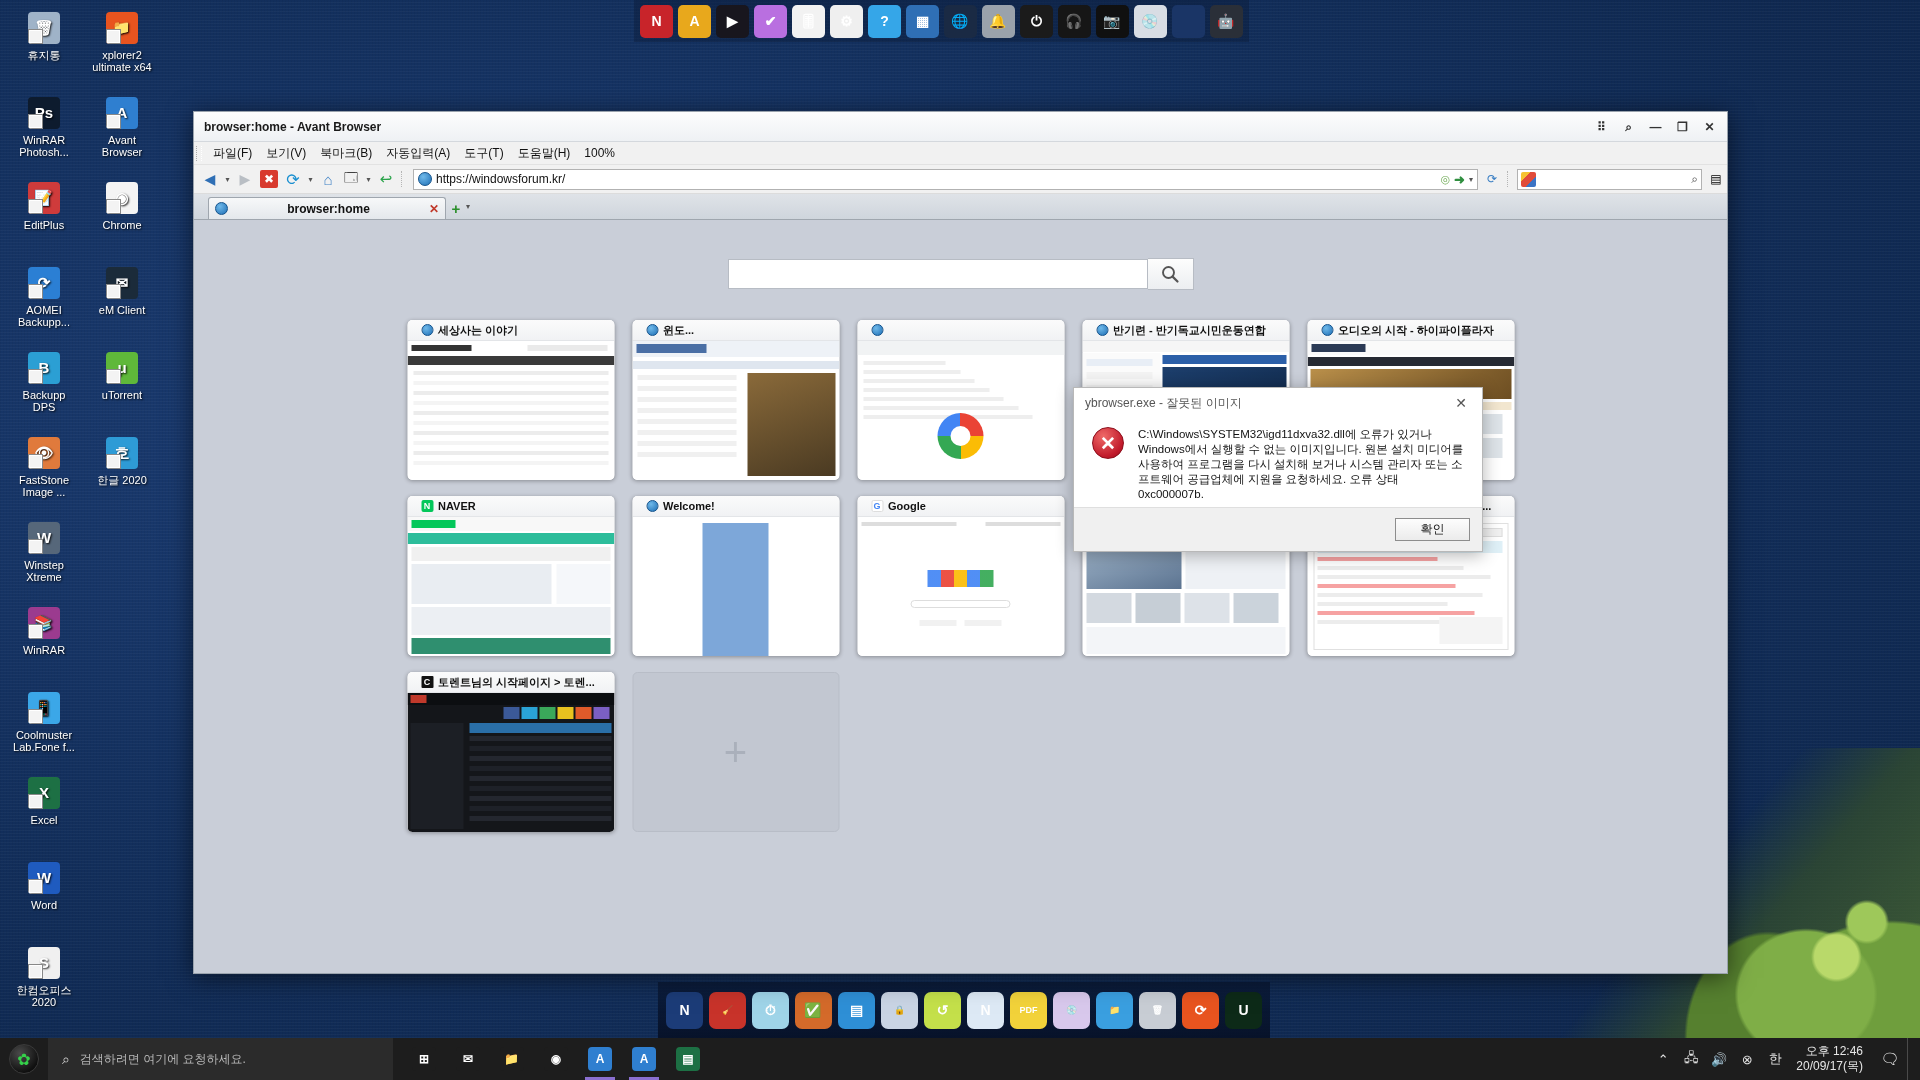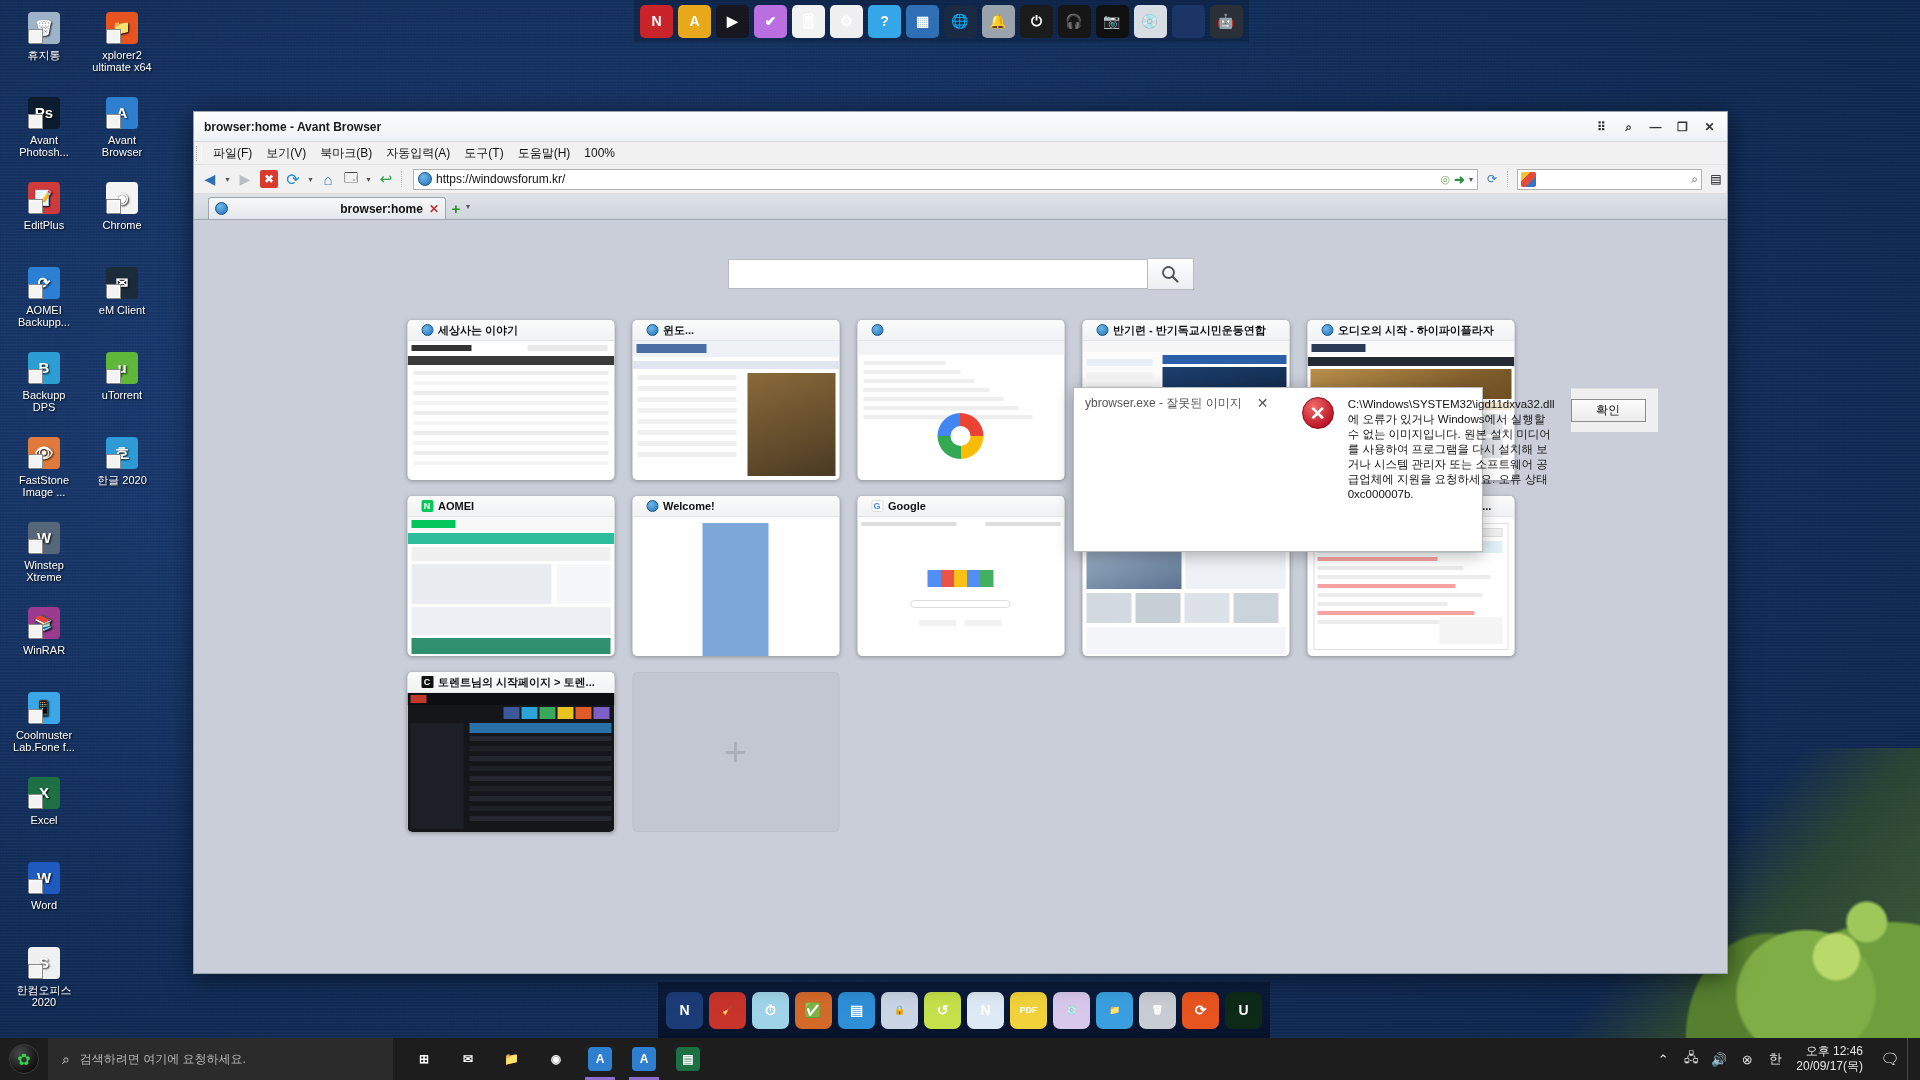--- a/index.html
+++ b/index.html
@@ -210,21 +210,21 @@
     display: flex; align-items: center; gap: 6px;
     padding: 0 6px;
     font-size: 12px; font-weight: bold; color: #111;
     cursor: pointer;
   }
   .tab .tfav {
     width: 13px; height: 13px; border-radius: 50%;
     background: radial-gradient(circle at 35% 32%, #6fb9ea, #1f6fb5);
     border: 1px solid #14538c; flex: none;
   }
-  .tab .tlbl { flex: 1; text-align: right; }
+  .tab .tlbl { flex: 1; text-align: center; }
   .tab .tclose { color: #c0392b; font-size: 12px; font-weight: bold; }
   .newtab {
     width: 16px; height: 22px;
     display: flex; align-items: center; justify-content: center;
     color: #2a8f2a; font-size: 15px; font-weight: bold; cursor: pointer;
   }
   .newtab-caret { font-size: 8px; color: #555; cursor: pointer; align-self: center; }
 
   
   #speeddial {
@@ -291,21 +291,21 @@
   
   .pg { position: absolute; inset: 0; font-size: 3px; }
 
   
   #dialog {
     position: absolute; left: 879px; top: 275px;
     width: 410px; height: 165px;
     background: #fff;
     border: 1px solid #b8b8b8;
     box-shadow: 0 3px 16px rgba(0,0,0,.30);
-    display: flex; flex-direction: row;
+    display: flex; flex-direction: column;
   }
   #dialog .dtitle {
     height: 30px; flex: none;
     display: flex; align-items: center;
     padding-left: 11px;
     font-size: 12px; color: #555;
   }
   #dialog .dtitle .dt-sp { flex: 1; }
   #dialog .dclose {
     width: 42px; height: 29px;
@@ -417,21 +417,21 @@
       <div class="dicon" style="left: 12px; top: 8px;">
         <span class="glyph" style="background: rgb(159, 179, 200);">🗑</span>
         <span class="lbl">휴지통</span>
       </div>
       <div class="dicon" style="left: 90px; top: 8px;">
         <span class="glyph" style="background: rgb(232, 84, 31);">📁</span>
         <span class="lbl">xplorer2 ultimate x64</span>
       </div>
       <div class="dicon" style="left: 12px; top: 93px;">
         <span class="glyph" style="background: rgb(13, 27, 46);">Ps</span>
-        <span class="lbl">Avant Photosh...</span>
+        <span class="lbl">WinRAR Photosh...</span>
       </div>
       <div class="dicon" style="left: 90px; top: 93px;">
         <span class="glyph" style="background: rgb(47, 127, 208);">A</span>
         <span class="lbl">Avant Browser</span>
       </div>
       <div class="dicon" style="left: 12px; top: 178px;">
         <span class="glyph" style="background: rgb(207, 59, 59);">📝</span>
         <span class="lbl">EditPlus</span>
       </div>
       <div class="dicon" style="left: 90px; top: 178px;">
@@ -715,21 +715,21 @@
                 <div style="position: absolute; left: 43px; top: 97px; width: 35px; height: 20px; background: rgb(185, 195, 204);"></div>
                 <div style="position: absolute; left: 82px; top: 97px; width: 35px; height: 20px; background: rgb(215, 221, 227);"></div>
                 <div style="position: absolute; left: 121px; top: 97px; width: 35px; height: 20px; background: rgb(195, 204, 212);"></div>
                 <div style="position: absolute; left: 160px; top: 97px; width: 35px; height: 20px; background: rgb(221, 227, 232);"></div>
               </div>
             </div>
           </div>
           <div class="tile">
             <div class="thead">
               <span class="tfav2" style="width: 12px; height: 12px; flex: 0 0 auto; background: rgb(3, 199, 90); border-radius: 2px; color: rgb(255, 255, 255); font-size: 9px; font-weight: bold; display: flex; align-items: center; justify-content: center; border: none;">N</span>
-              <span>AOMEI</span>
+              <span>NAVER</span>
             </div>
             <div class="tbody">
               <div class="pg">
                 <div style="position: absolute; inset: 0px; background: rgb(255, 255, 255);"></div>
                 <div style="position: absolute; left: 0px; top: 0px; right: 0px; height: 14px; background: rgb(248, 248, 248);"></div>
                 <div style="position: absolute; left: 4px; top: 3px; width: 44px; height: 8px; background: rgb(3, 199, 90);"></div>
                 <div style="position: absolute; left: 0px; top: 16px; right: 0px; height: 11px; background: rgb(45, 189, 155);"></div>
                 <div style="position: absolute; left: 4px; top: 30px; right: 4px; height: 14px; background: rgb(240, 240, 240);"></div>
                 <div style="position: absolute; left: 4px; top: 47px; right: 30%; height: 40px; background: rgb(233, 237, 242);"></div>
                 <div style="position: absolute; left: 72%; top: 47px; right: 4px; height: 40px; background: rgb(245, 247, 250);"></div>

